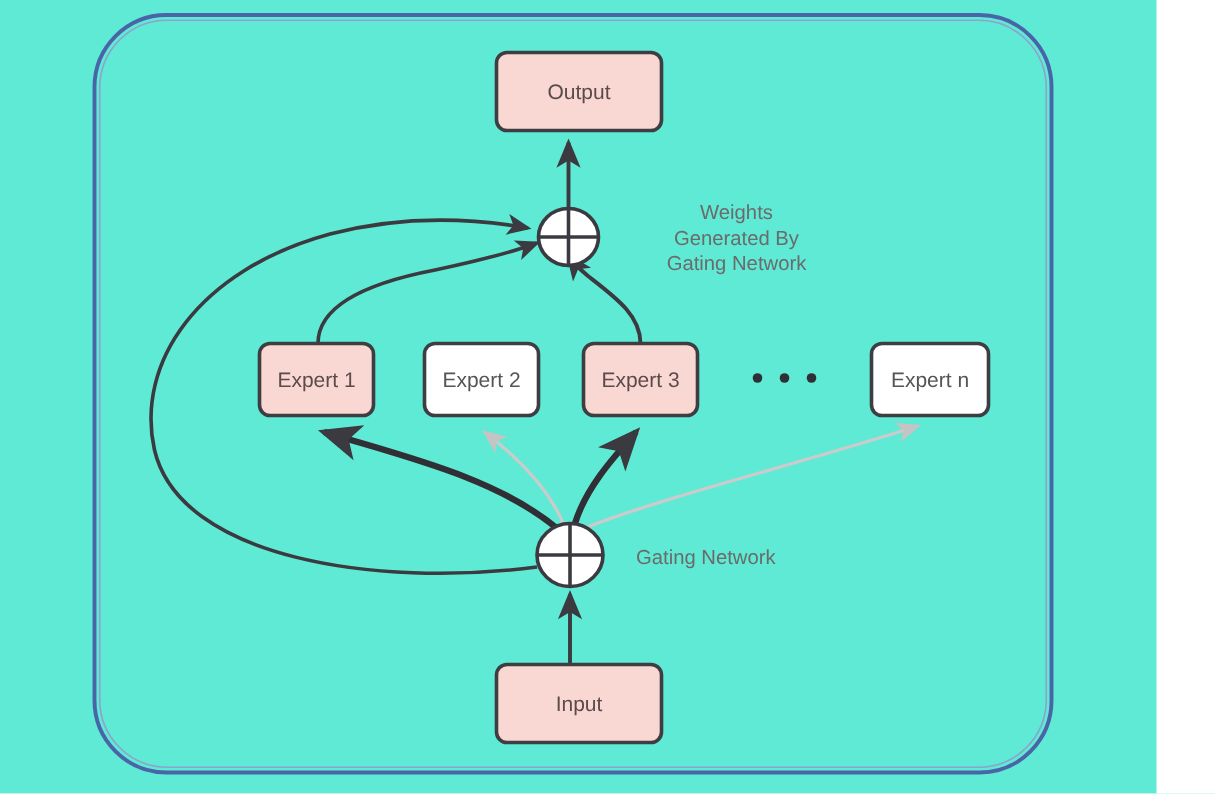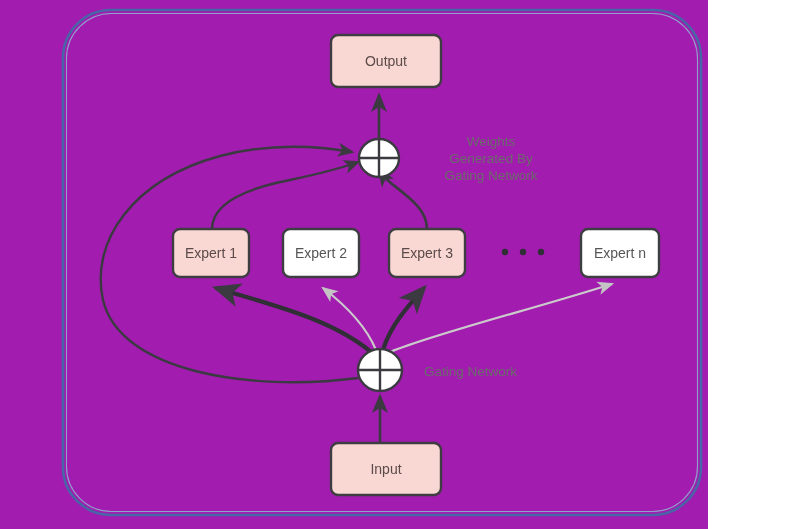--- a/index.html
+++ b/index.html
@@ -2,23 +2,23 @@
 <html><head>
 <meta charset="utf-8">
 <style>
   html, body {
     margin: 0;
     padding: 0;
     background: #ffffff;
   }
   #root {
     position: relative;
-    width: 708px;
+    width: 771px;
     height: 529px;
-    background: #a21caf;
+    background: #5eead4;
     overflow: hidden;
     font-family: "Liberation Sans", sans-serif;
   }
   #diagram-svg {
     position: absolute;
     left: 0;
     top: 0;
     width: 810px;
     height: 529px;
   }

